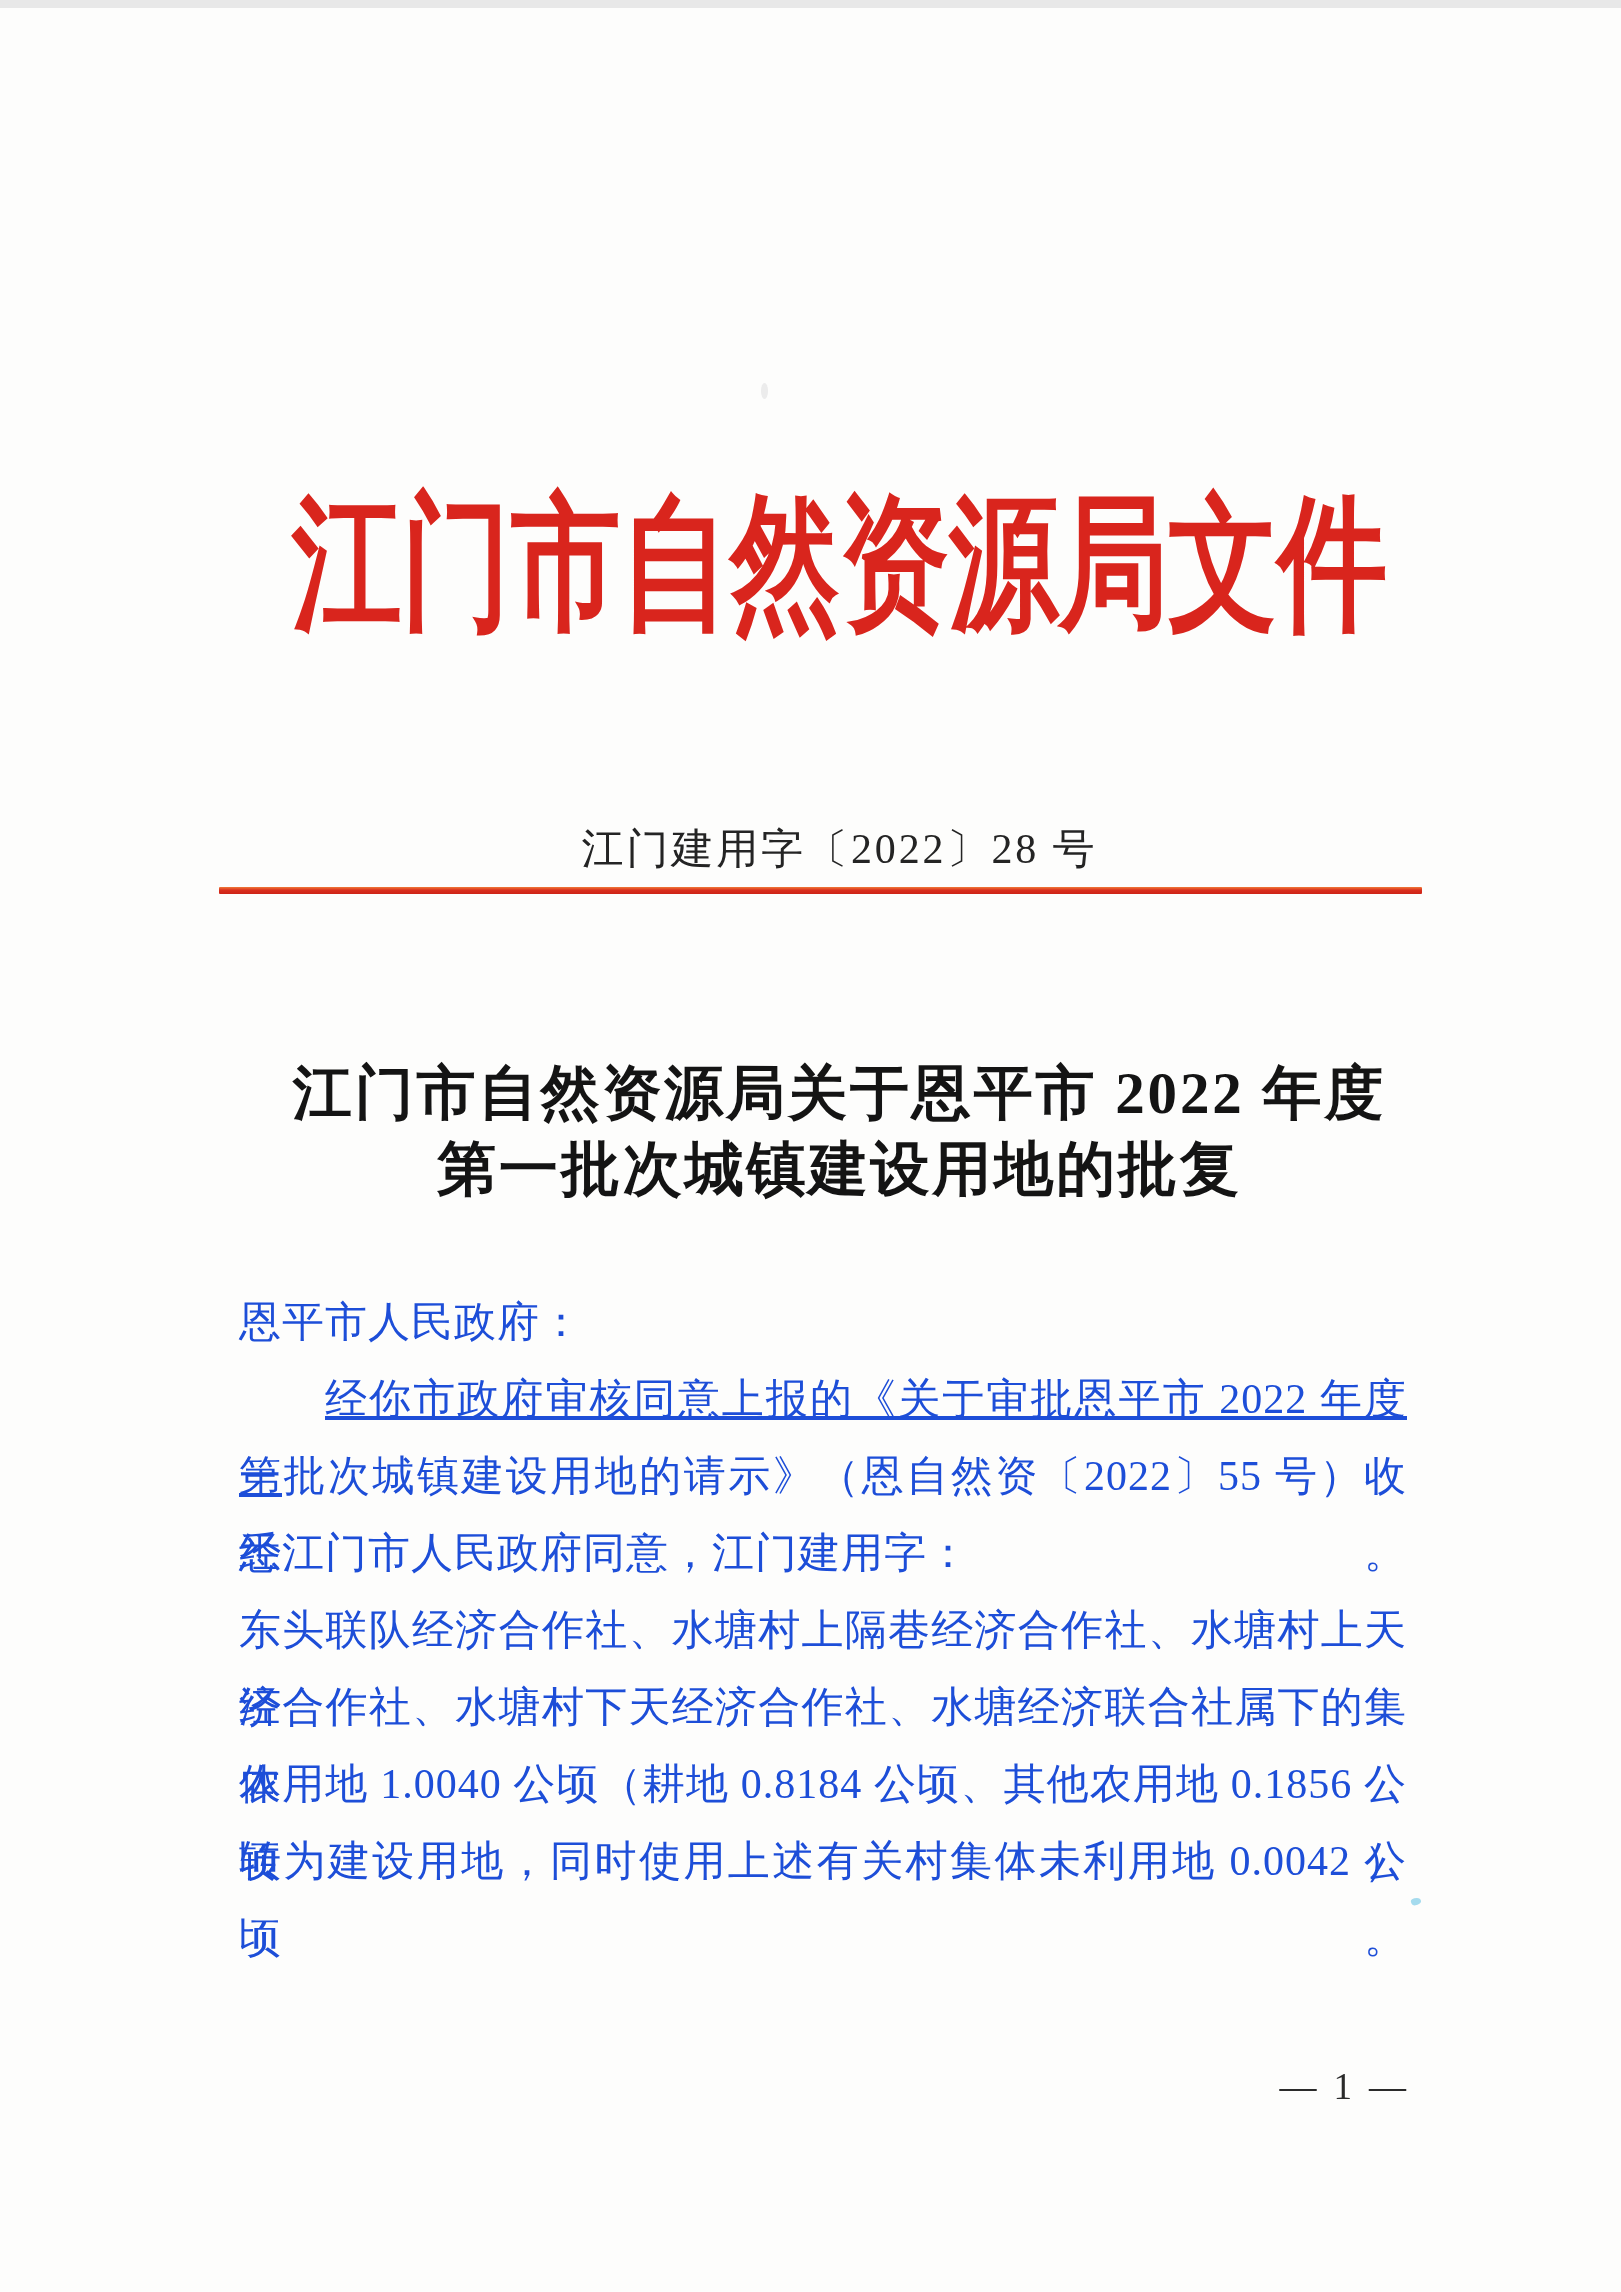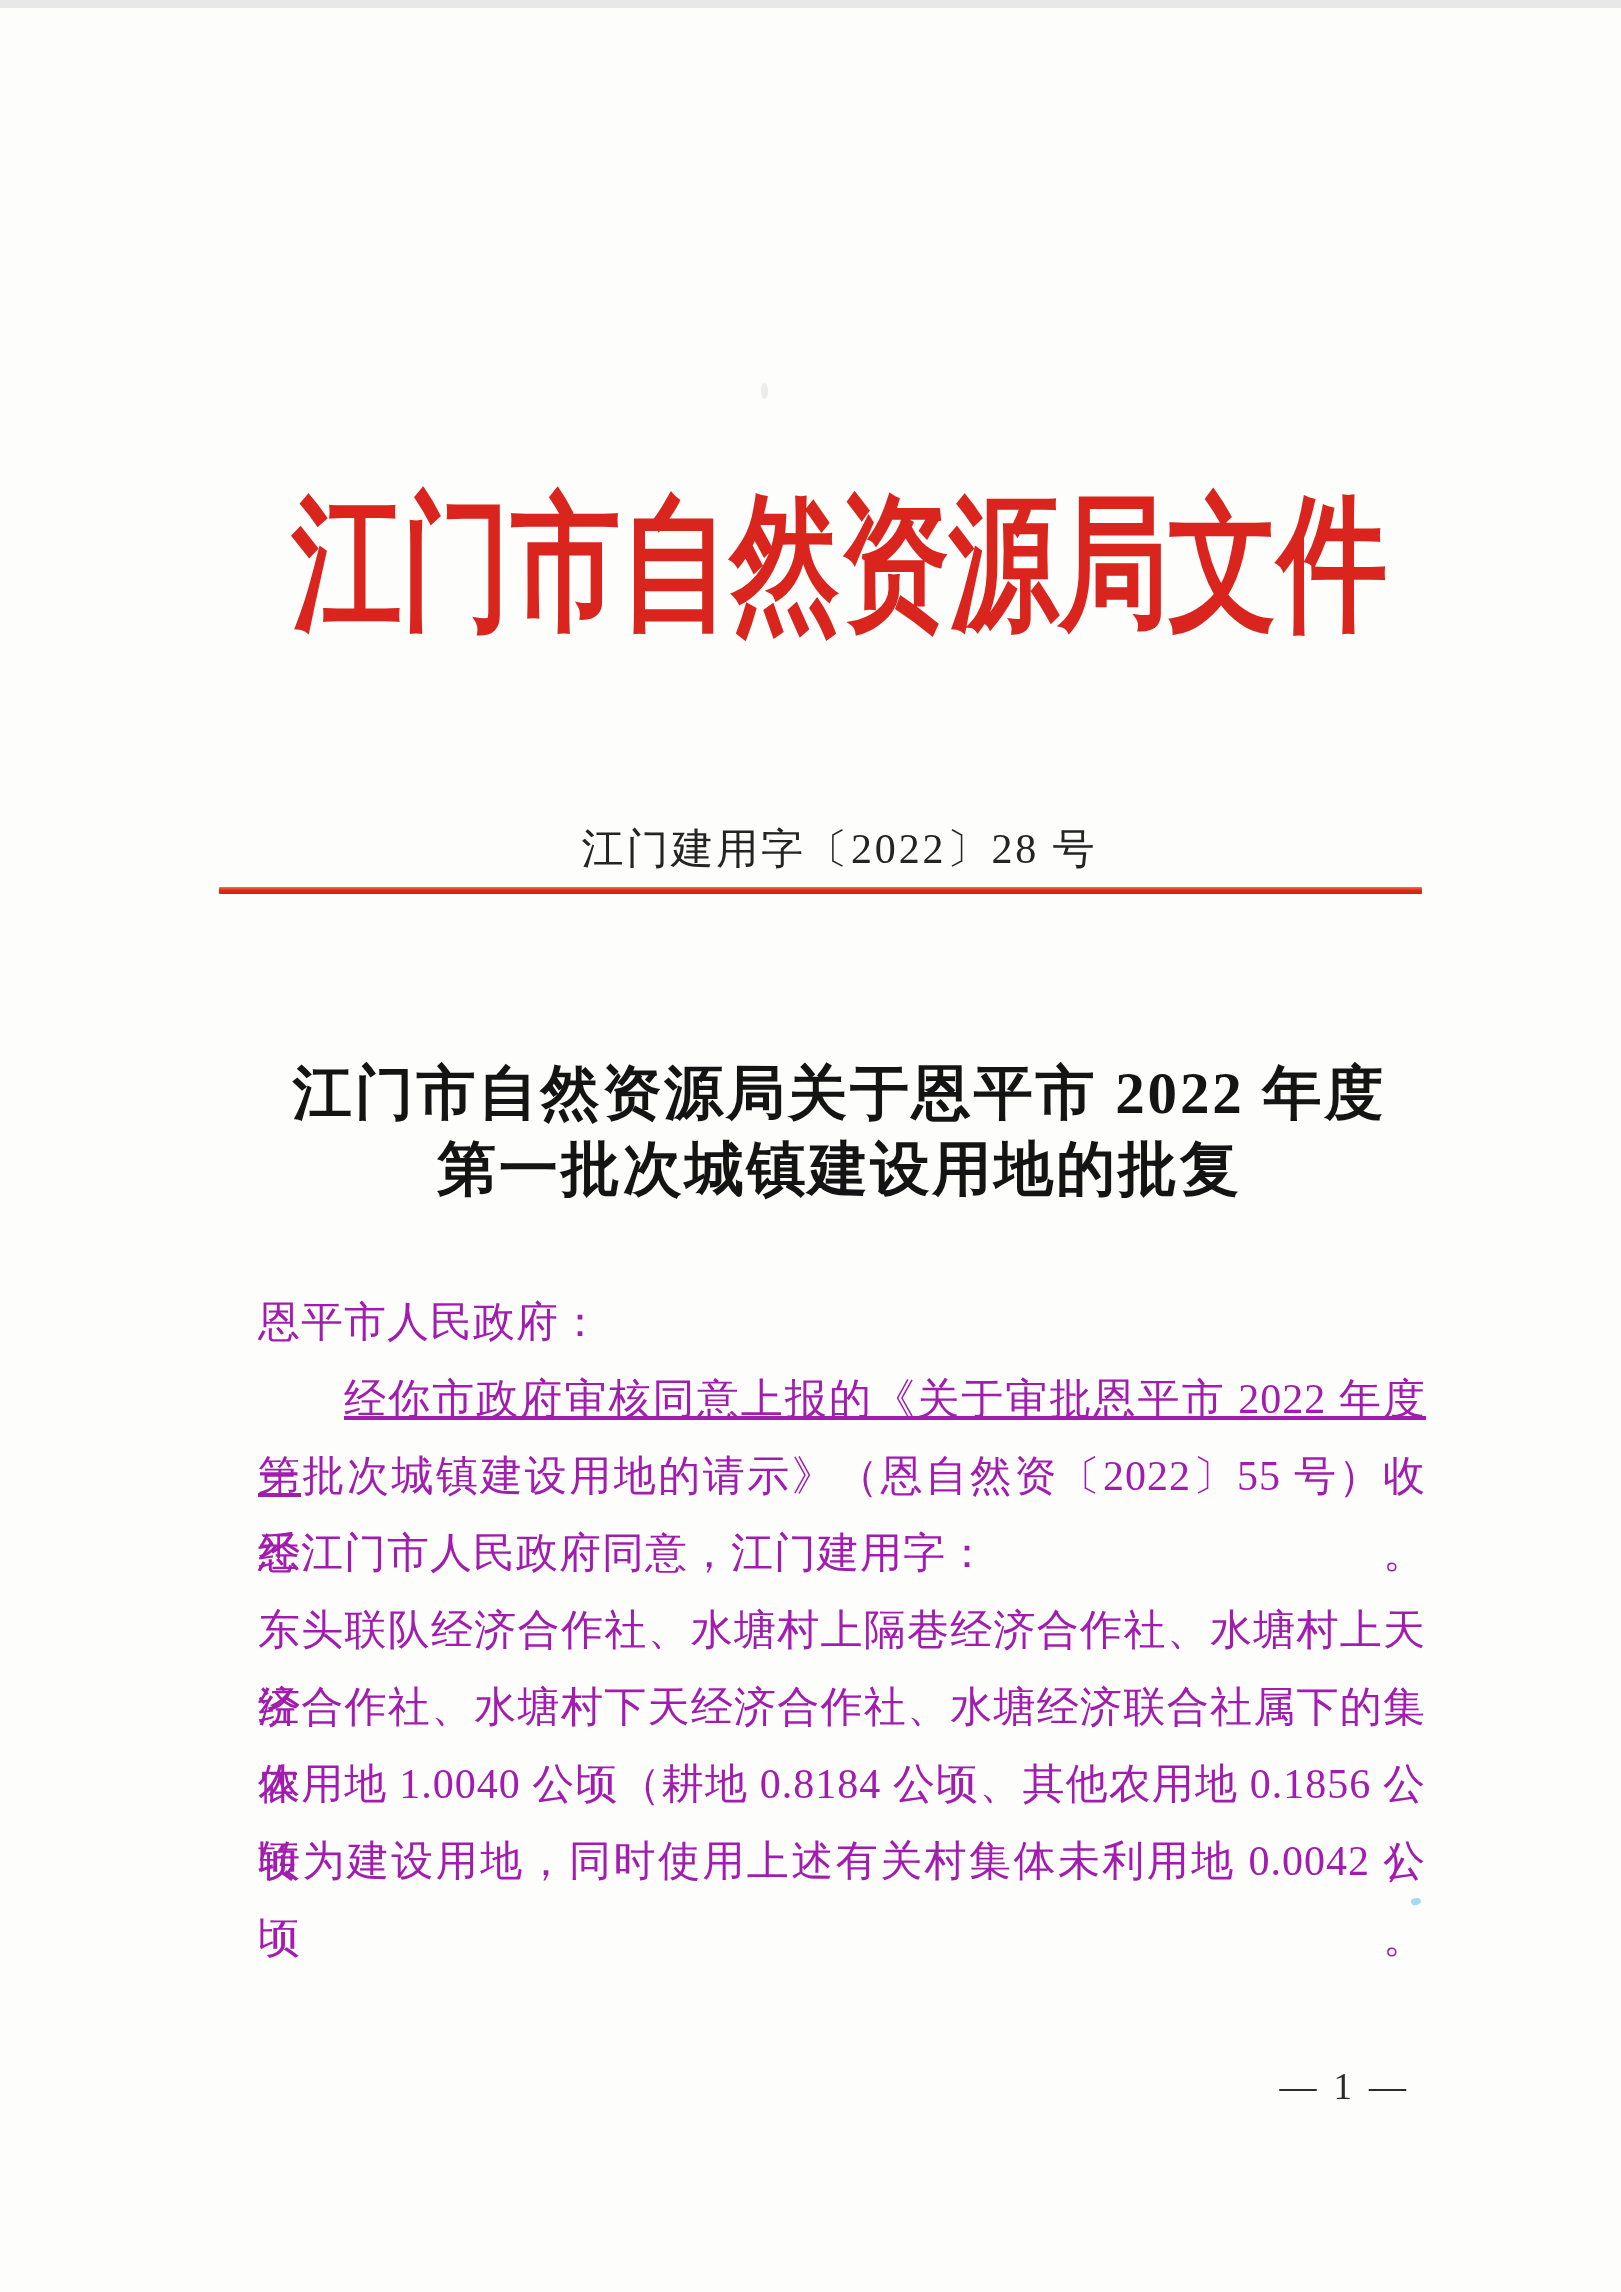--- a/index.html
+++ b/index.html
@@ -59,24 +59,24 @@
     font-size: 59px;
     font-weight: bold;
     line-height: 76px;
     letter-spacing: 2.9px;
     color: #141414;
     white-space: nowrap;
   }
   .doc-body {
     position: absolute;
     top: 1276px;
-    left: 258px;
+    left: 239px;
     width: 1168px;
     font-size: 42px;
-    color: #a21caf;
+    color: #1d4ed8;
     letter-spacing: 1px;
   }
   .body-line {
     height: 77px;
     line-height: 77px;
     text-align: justify;
     white-space: nowrap;
   }
   .body-line.full {
     white-space: normal;

